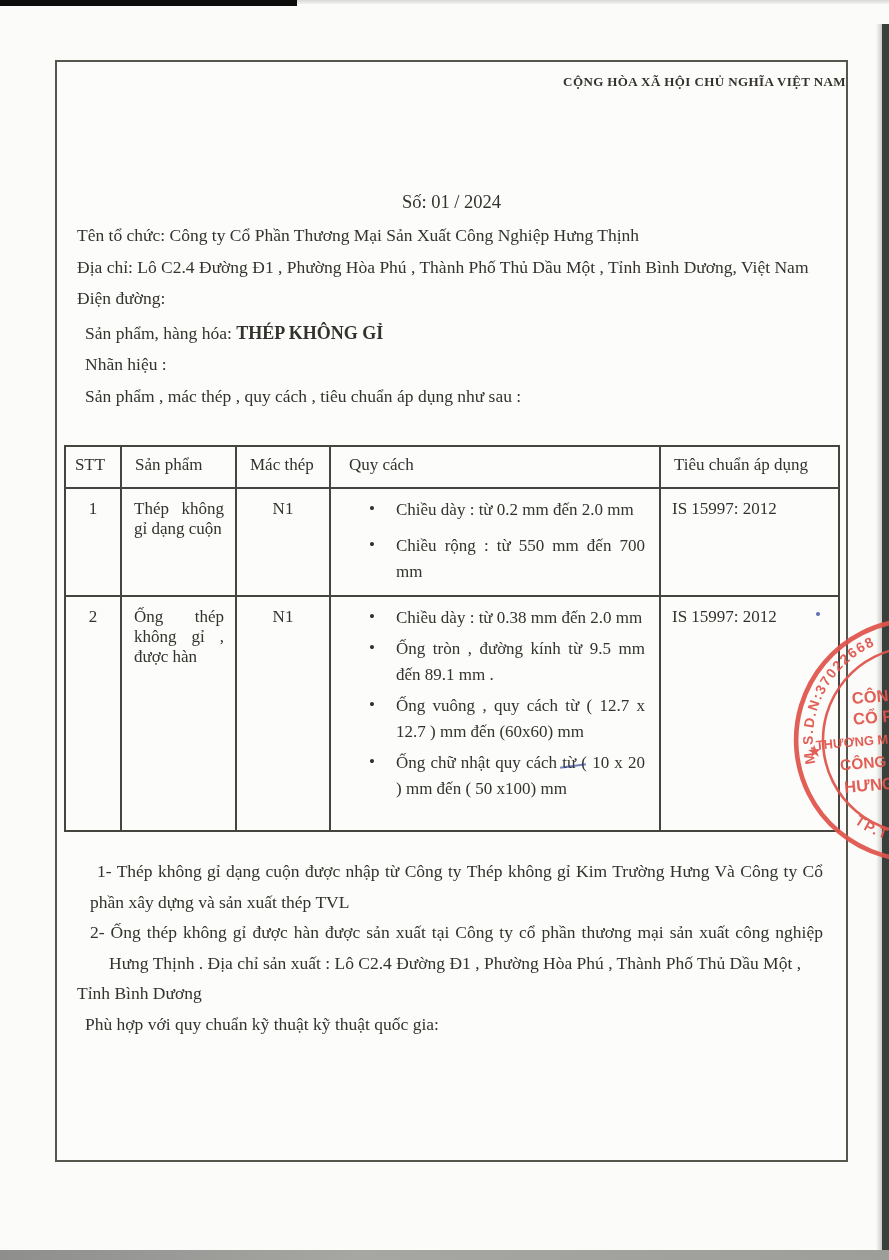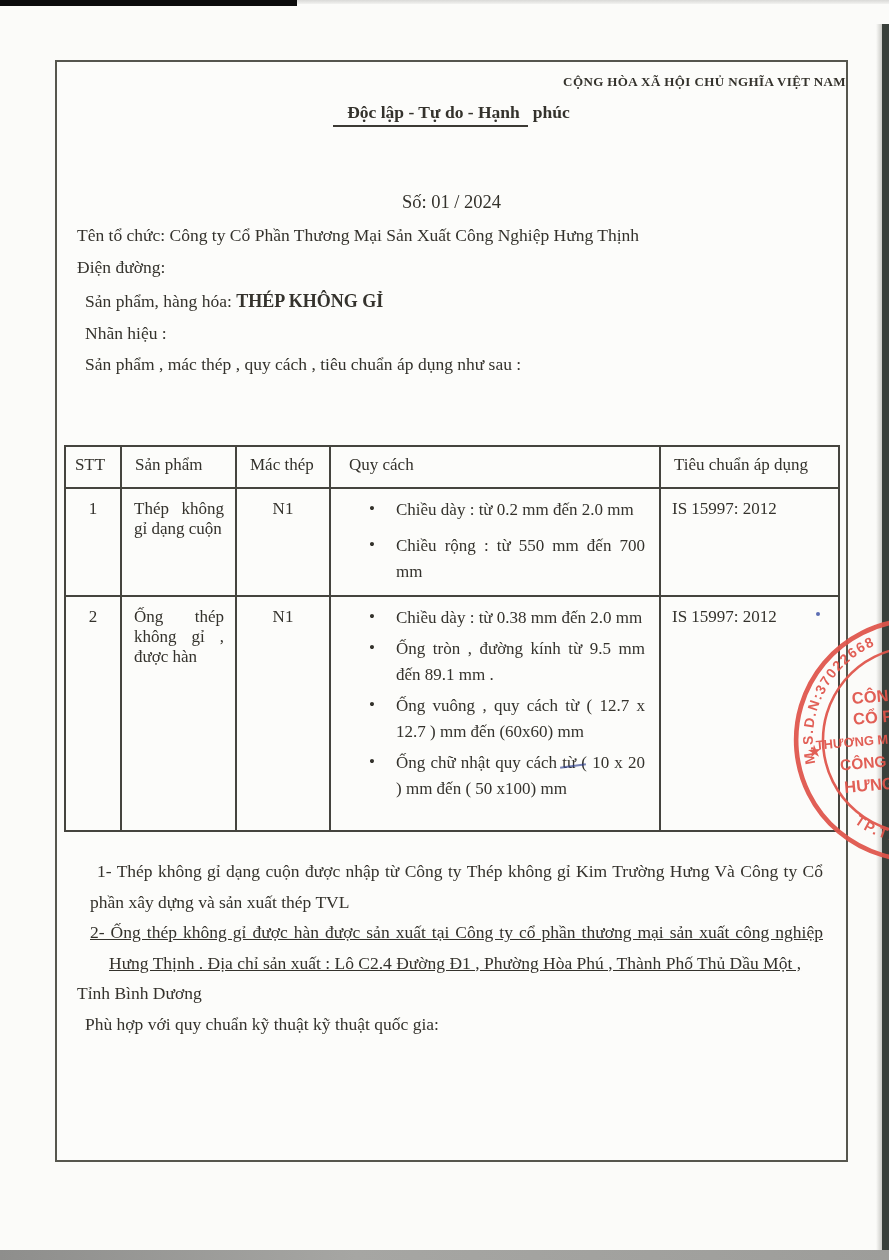--- a/index.html
+++ b/index.html
@@ -90,21 +90,21 @@
   tr.r1 > td { height: 95px; }
   tr.r2 > td { height: 235px; }
 
   
   .notes {
     position: absolute; top: 794px; left: 20px; width: 746px;
     font-size: 17.5px; line-height: 30.5px;
   }
   .notes p { margin: 0; }
   .note1 { padding-left: 13px; text-indent: 7px; text-align: justify; }
-  .note2 { padding-left: 32px; text-indent: -19px; text-align: justify; margin-top: 1px; text-decoration: underline; }
+  .note2 { padding-left: 32px; text-indent: -19px; text-align: justify; margin-top: 1px; }
   .province { margin-top: 1px; }
   .conf-intro { padding-left: 8px; }
   .qcvn {
     margin-left: -12px; width: 775px;
     text-indent: 31px; text-align: justify;
   }
 
   
   .stamp {
     position: absolute; left: 792px; top: 616px;
@@ -135,27 +135,25 @@
 
   <div class="strip-top-left"></div>
   <div class="strip-top-fade"></div>
   <div class="strip-right-fade"></div>
   <div class="strip-right"></div>
   <div class="strip-bottom"></div>
 
   <div class="frame">
 
     <div class="nat-title">CỘNG HÒA XÃ HỘI CHỦ NGHĨA VIỆT NAM</div>
-    <div class="motto">
-      <span class="u">Độc lập - Tự do - Hạnh</span><span class="rest">phúc</span>
-    </div>
     <div class="doc-number">Số: 01 / 2024</div>
 
     <div class="info">
       <p>Tên tổ chức: Công ty Cổ Phần Thương Mại Sản Xuất Công Nghiệp Hưng Thịnh</p>
+      <p>Địa chỉ: Lô C2.4 Đường Đ1 , Phường Hòa Phú , Thành Phố Thủ Dầu Một , Tỉnh Bình Dương, Việt Nam</p>
       <p>Điện đường:</p>
       <p class="ind gap-top product"><span>Sản phẩm, hàng hóa: </span><b>THÉP KHÔNG GỈ</b></p>
       <p class="ind">Nhãn hiệu :</p>
       <p class="ind">Sản phẩm , mác thép , quy cách , tiêu chuẩn áp dụng như sau :</p>
     </div>
 
     <table class="conf">
       <colgroup>
         <col style="width:56px">
           <col style="width:115px">

